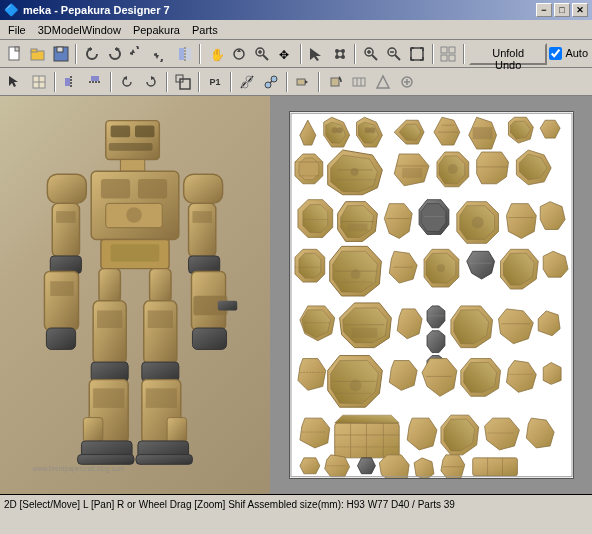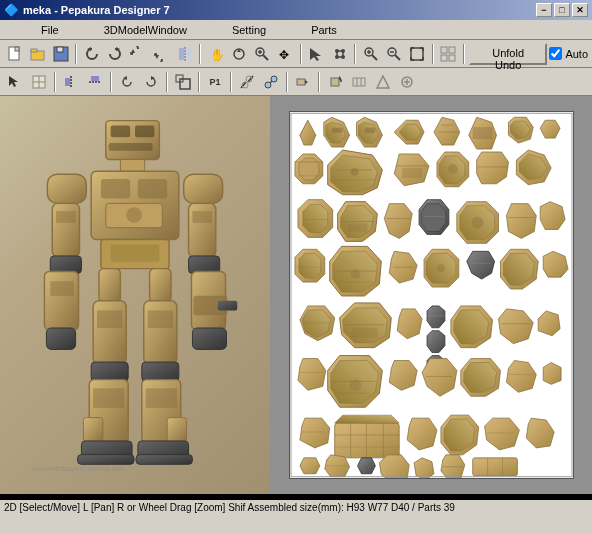--- a/index.html
+++ b/index.html
@@ -55,21 +55,20 @@
       display: flex;
       align-items: center;
       padding: 0 2px;
       border-bottom: 1px solid #808080;
     }
     .menu-item {
       padding: 2px 6px;
       font-size: 11px;
       cursor: pointer;
       color: #000;
-      margin-left: 33px;
     }
 
     
     .toolbar {
       background: #d4d0c8;
       height: 28px;
       display: flex;
       align-items: center;
       padding: 2px 4px;
       gap: 2px;
@@ -98,21 +97,20 @@
       border: 2px outset #d4d0c8;
       padding: 2px 8px;
       font-size: 11px;
       font-weight: normal;
       cursor: pointer;
       height: 22px;
       color: #000;
     }
     .auto-checkbox {
       display: flex;
-      align-items: center;
       gap: 3px;
       font-size: 11px;
     }
 
     
     .toolbar2 {
       background: #d4d0c8;
       height: 28px;
       display: flex;
       align-items: center;
@@ -158,21 +156,21 @@
       overflow: hidden;
     }
 
     
     .status-bar {
       background: #d4d0c8;
       height: 20px;
       display: flex;
       align-items: center;
       padding: 4px 4px;
-      border-top: 6px solid #000000;
+      border-top: 1px solid #000000;
       font-size: 10px;
       color: #000;
     }
 
     
     .robot-3d {
       position: absolute;
       left: 20px;
       top: 10px;
       width: 230px;
@@ -199,21 +197,21 @@
   <div class="title-bar-buttons">
     <div class="title-btn">−</div>
     <div class="title-btn">□</div>
     <div class="title-btn">✕</div>
   </div>
 </div>
 
 <div class="menu-bar">
   <span class="menu-item">File</span>
   <span class="menu-item">3DModelWindow</span>
-  <span class="menu-item">Setting</span>
+  <span class="menu-item">Pepakura</span>
   <span class="menu-item">Parts</span>
 </div>
 
 <div class="toolbar">
 
   <div class="toolbar-btn" title="New">
     <svg width="16" height="16">
         <rect x="2" y="1" width="10" height="13" fill="white" stroke="#666" stroke-width="1"></rect>
         <rect x="8" y="1" width="4" height="4" fill="#d4d0c8" stroke="#666" stroke-width="1"></rect>
       </svg>

